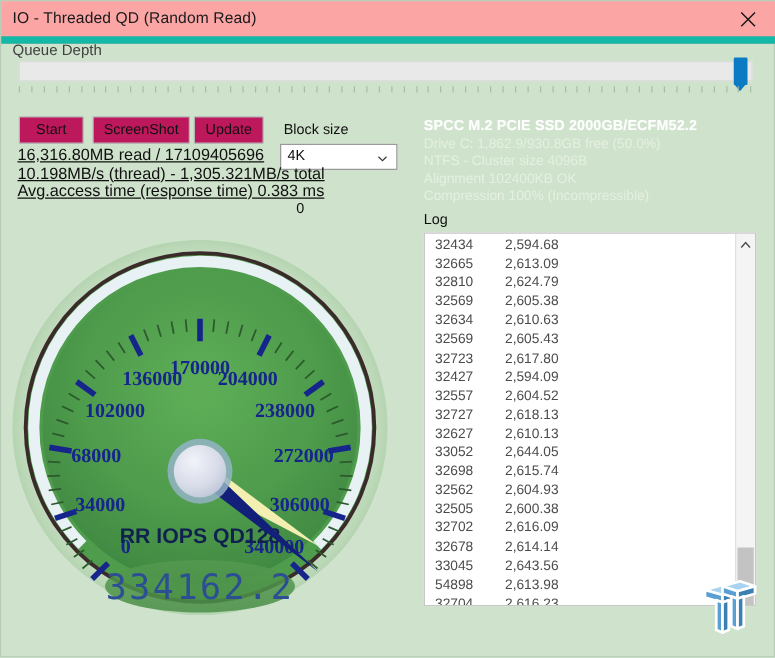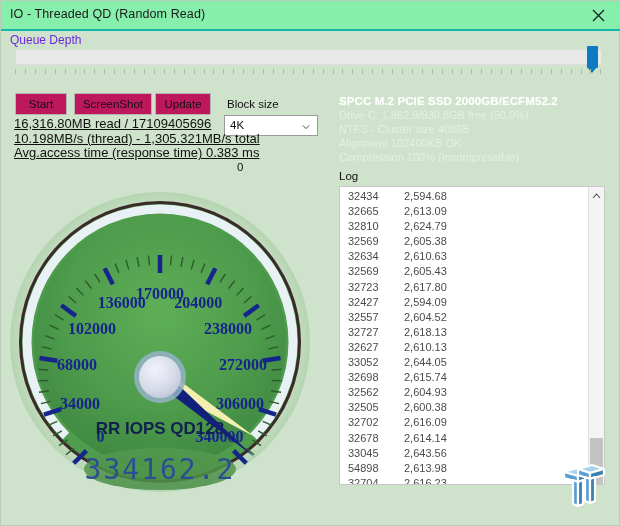--- a/index.html
+++ b/index.html
@@ -5,27 +5,27 @@
   html,body{margin:0;padding:0;}
   body{
     width:620px;height:526px;overflow:hidden;
     background:#cfe3cc;
     font-family:"Liberation Sans", sans-serif;
     -webkit-font-smoothing:antialiased;
   }
   .window{position:relative;width:620px;height:526px;background:#cfe3cc;box-sizing:border-box;border:1px solid #b9cdb6;}
 
   
-  .titlebar{position:absolute;left:0;top:0;width:620px;height:28px;background:#86efac;border-bottom:2px solid #14b8a6;}
+  .titlebar{position:absolute;left:0;top:0;width:620px;height:28px;background:#fca5a5;border-bottom:6px solid #14b8a6;}
   .title-text{position:absolute;left:9px;top:6px;font-size:12.5px;color:#1a1a1a;letter-spacing:.1px;white-space:nowrap;}
   .close-btn{position:absolute;right:0;top:0;width:45px;height:28px;display:flex;align-items:center;justify-content:center;cursor:pointer;}
   .close-btn svg{display:block;}
 
   
-  .qd-label{position:absolute;left:9px;top:32px;font-size:12px;color:#6d28d9;}
+  .qd-label{position:absolute;left:9px;top:32px;font-size:12px;color:#404040;}
   .slider-wrap{position:absolute;left:14px;top:48px;width:587px;height:28px;}
   .slider-track{position:absolute;left:0;top:0;width:587px;height:16px;background:#e9e9e9;border:1px solid #dcdcdc;box-sizing:border-box;}
   .slider-thumb{position:absolute;left:572px;top:-3px;width:11px;height:22px;background:#0d7ac4;border-radius:1px;}
   .slider-thumb:after{content:"";position:absolute;left:0;bottom:-5px;width:0;height:0;border-left:5.5px solid transparent;border-right:5.5px solid transparent;border-top:6px solid #0d7ac4;}
   .ticks{position:absolute;left:0;top:20px;width:587px;height:7px;display:flex;justify-content:space-between;}
   .ticks i{display:block;width:1px;height:5px;background:#a9bda6;}
 
   
   .btn{position:absolute;height:22px;background:#be185d;border:1px solid #b5b5b5;border-radius:1px;
        font-family:"Liberation Sans", sans-serif;font-size:11.5px;color:#101010;cursor:pointer;

